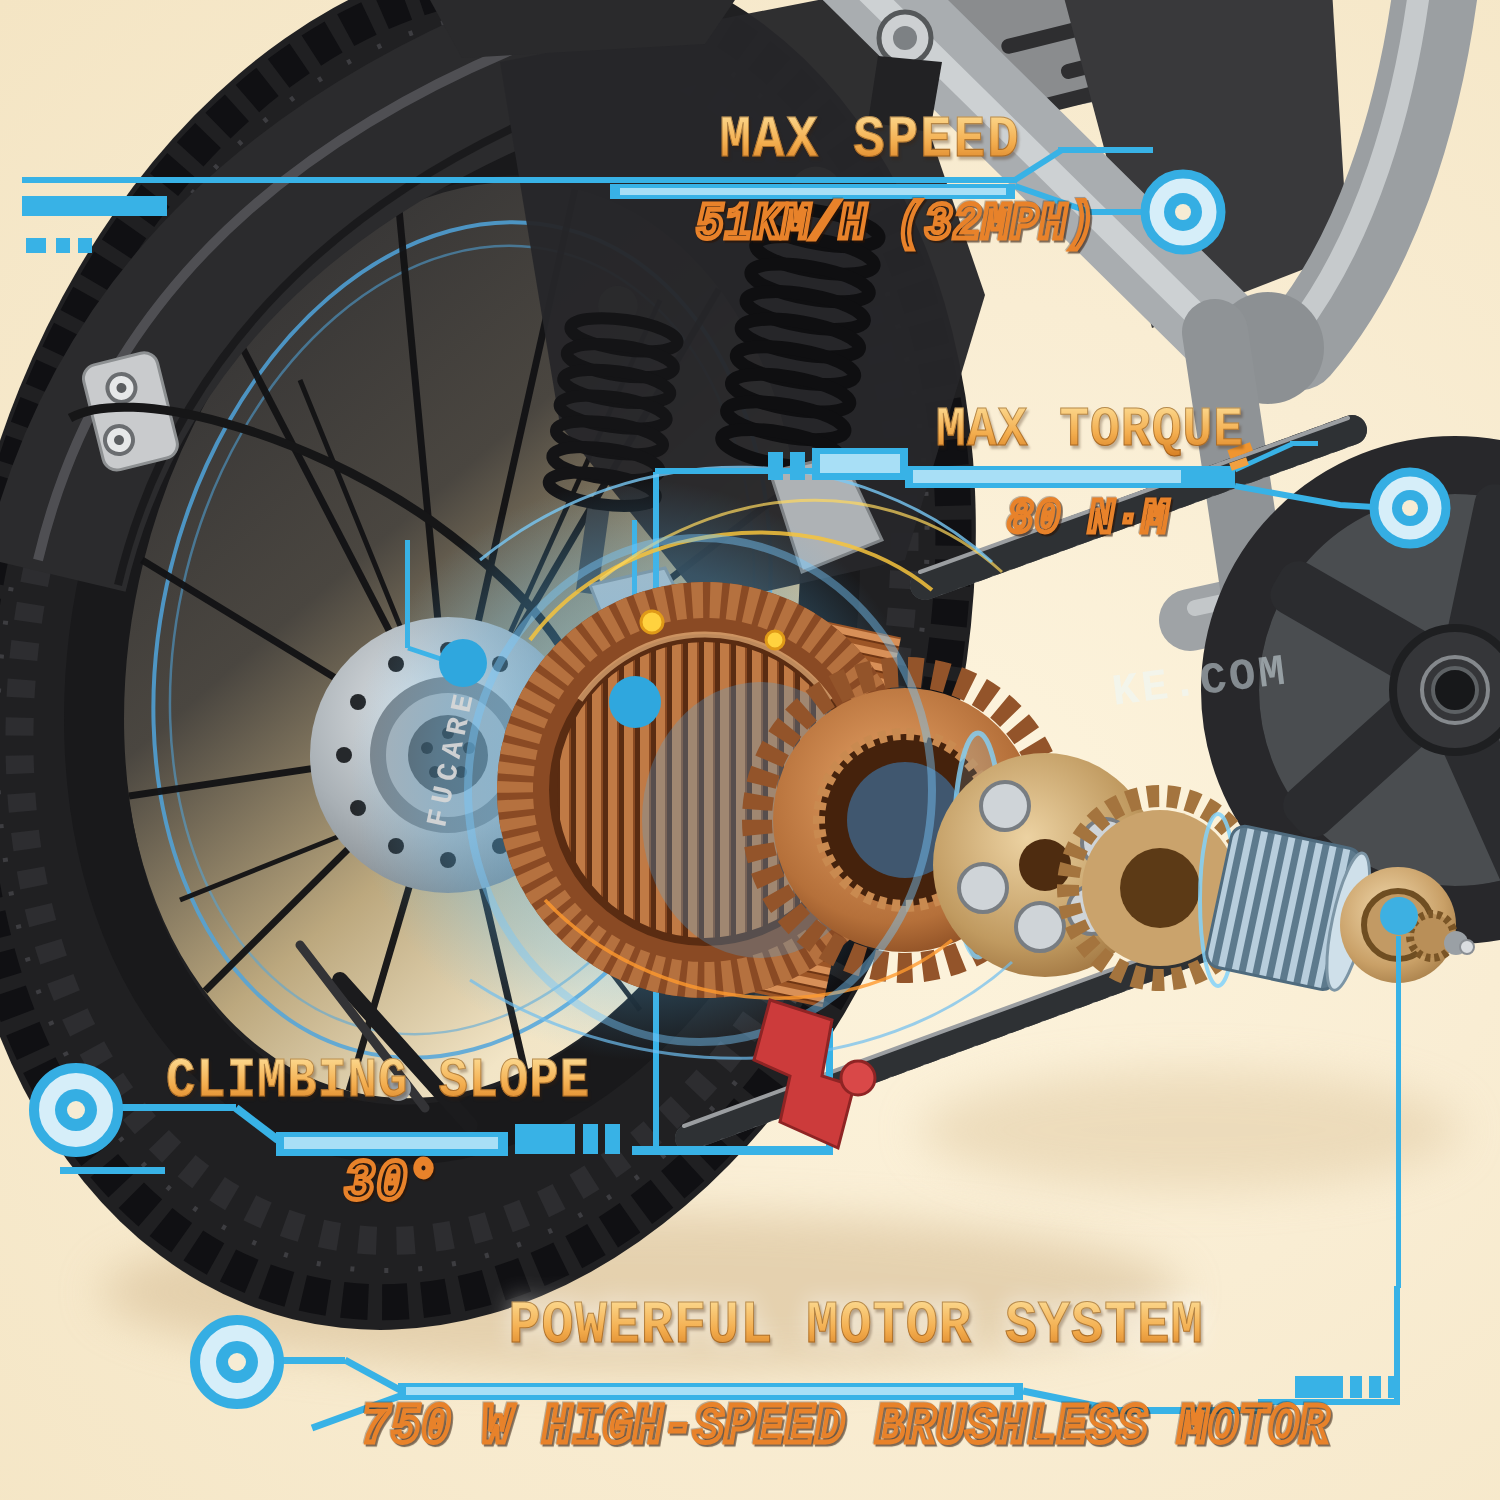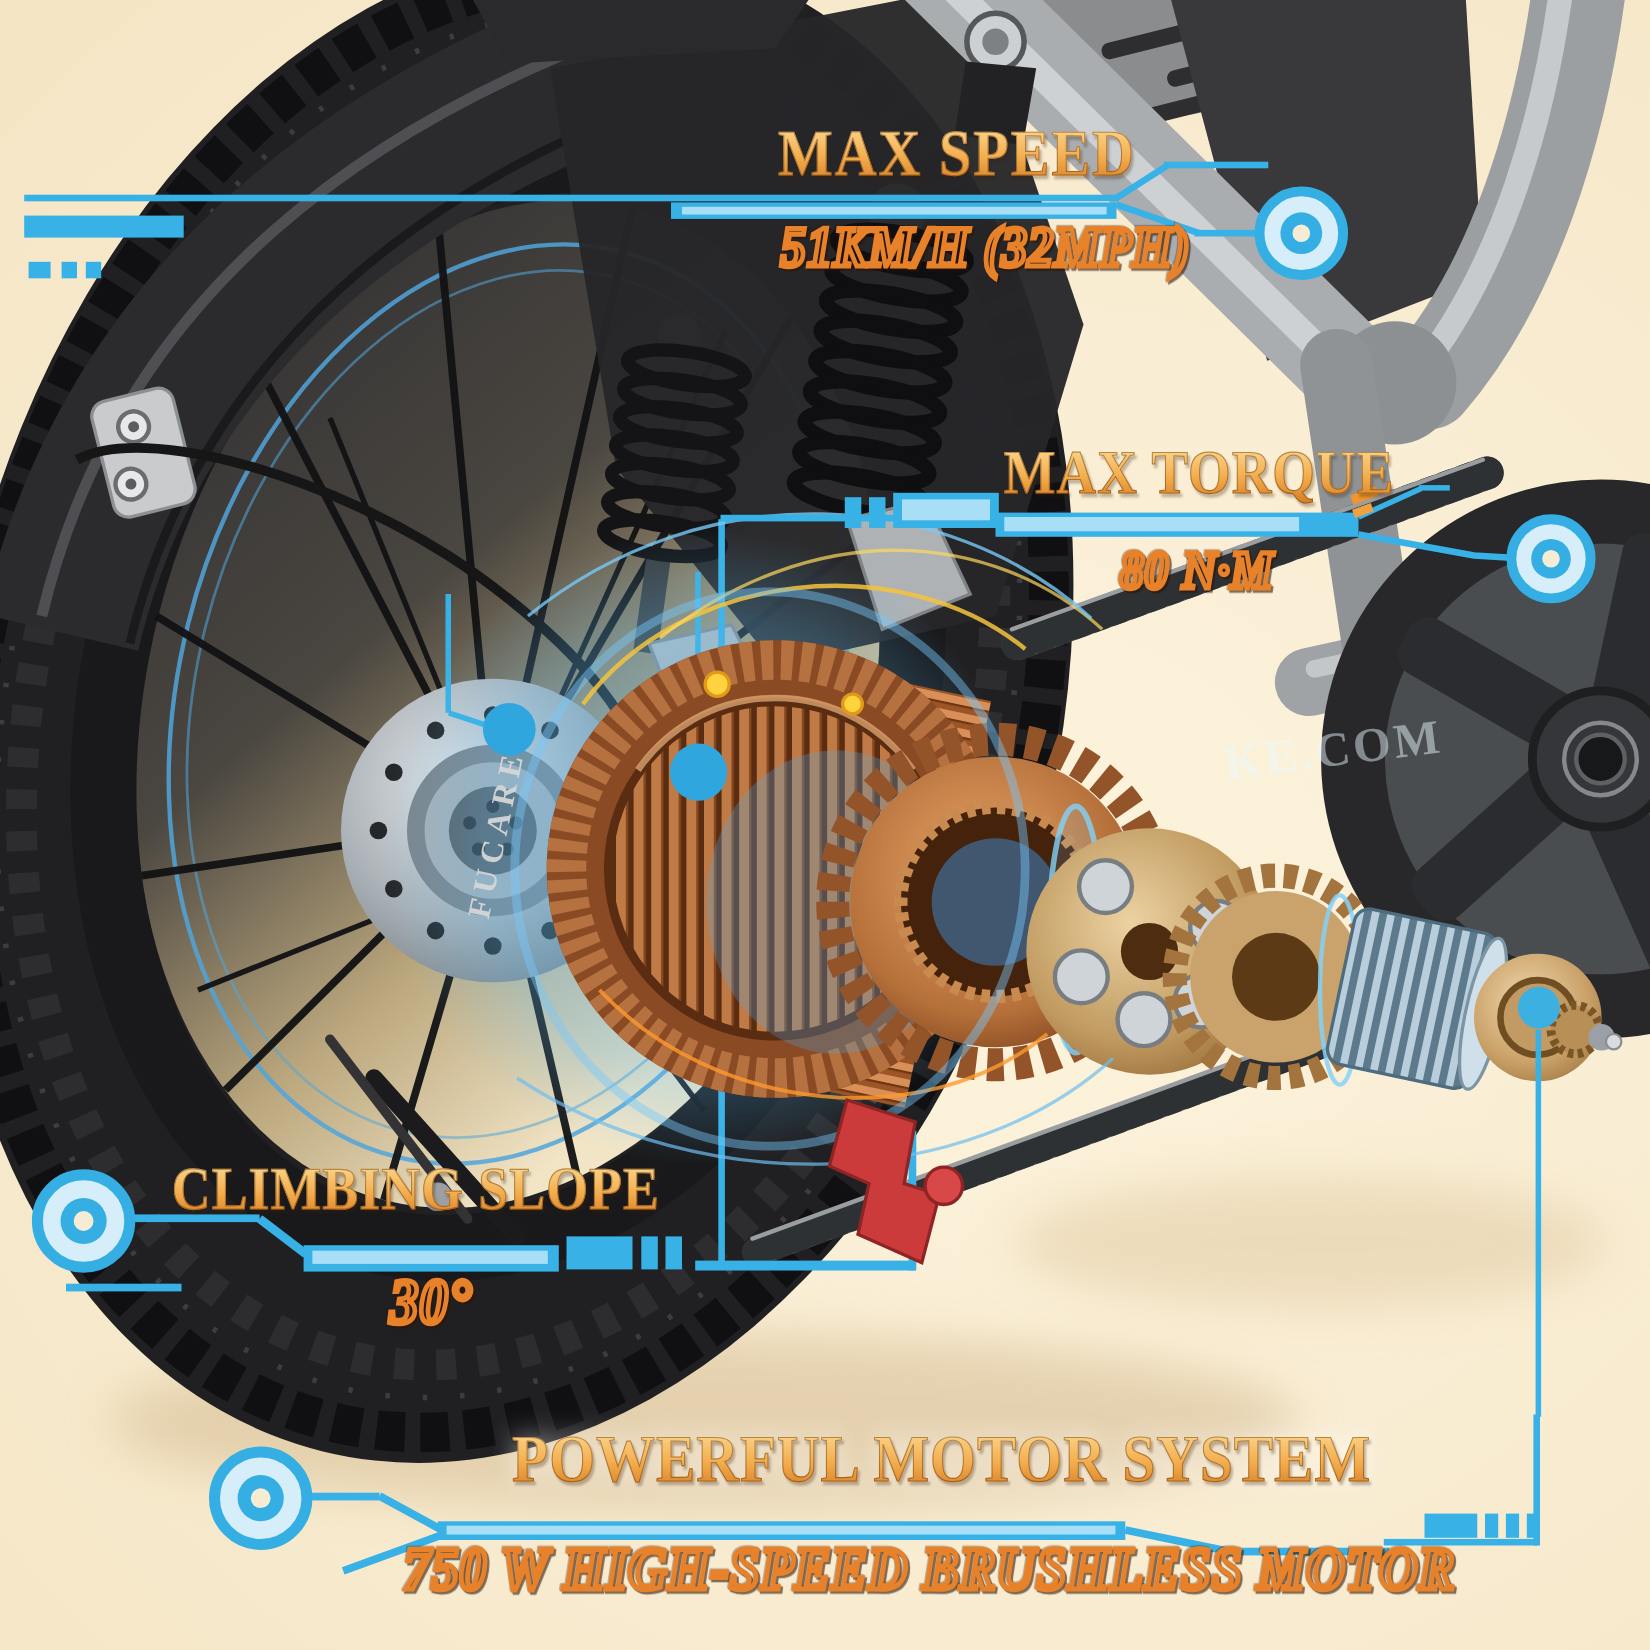--- a/index.html
+++ b/index.html
@@ -1,19 +1,19 @@
 <!DOCTYPE html>
 <html><head>
 <meta charset="utf-8">
 <style>
   html,body{margin:0;padding:0;background:#e8e0cf;}
   .stage{
     position:relative;width:1500px;height:1500px;overflow:hidden;
     background:radial-gradient(ellipse at 62% 55%, #fdf4dd 0%, #f9edd3 45%, #f4e5c4 100%);
-    font-family:Liberation Serif, serif;
+    font-family:Liberation Mono, monospace;
   }
   .stage svg{position:absolute;left:0;top:0;}
   .lbl{position:absolute;white-space:nowrap;font-weight:700;line-height:1;}
   .gold{
     background:linear-gradient(180deg,#fcd98f 5%,#f3ad4e 55%,#d57b1f 100%);
     -webkit-background-clip:text;background-clip:text;color:transparent;
     -webkit-text-stroke:1px rgba(96,48,8,.45);
     filter:drop-shadow(2px 3px 1px rgba(60,30,5,.30));
     transform-origin:center;
   }

